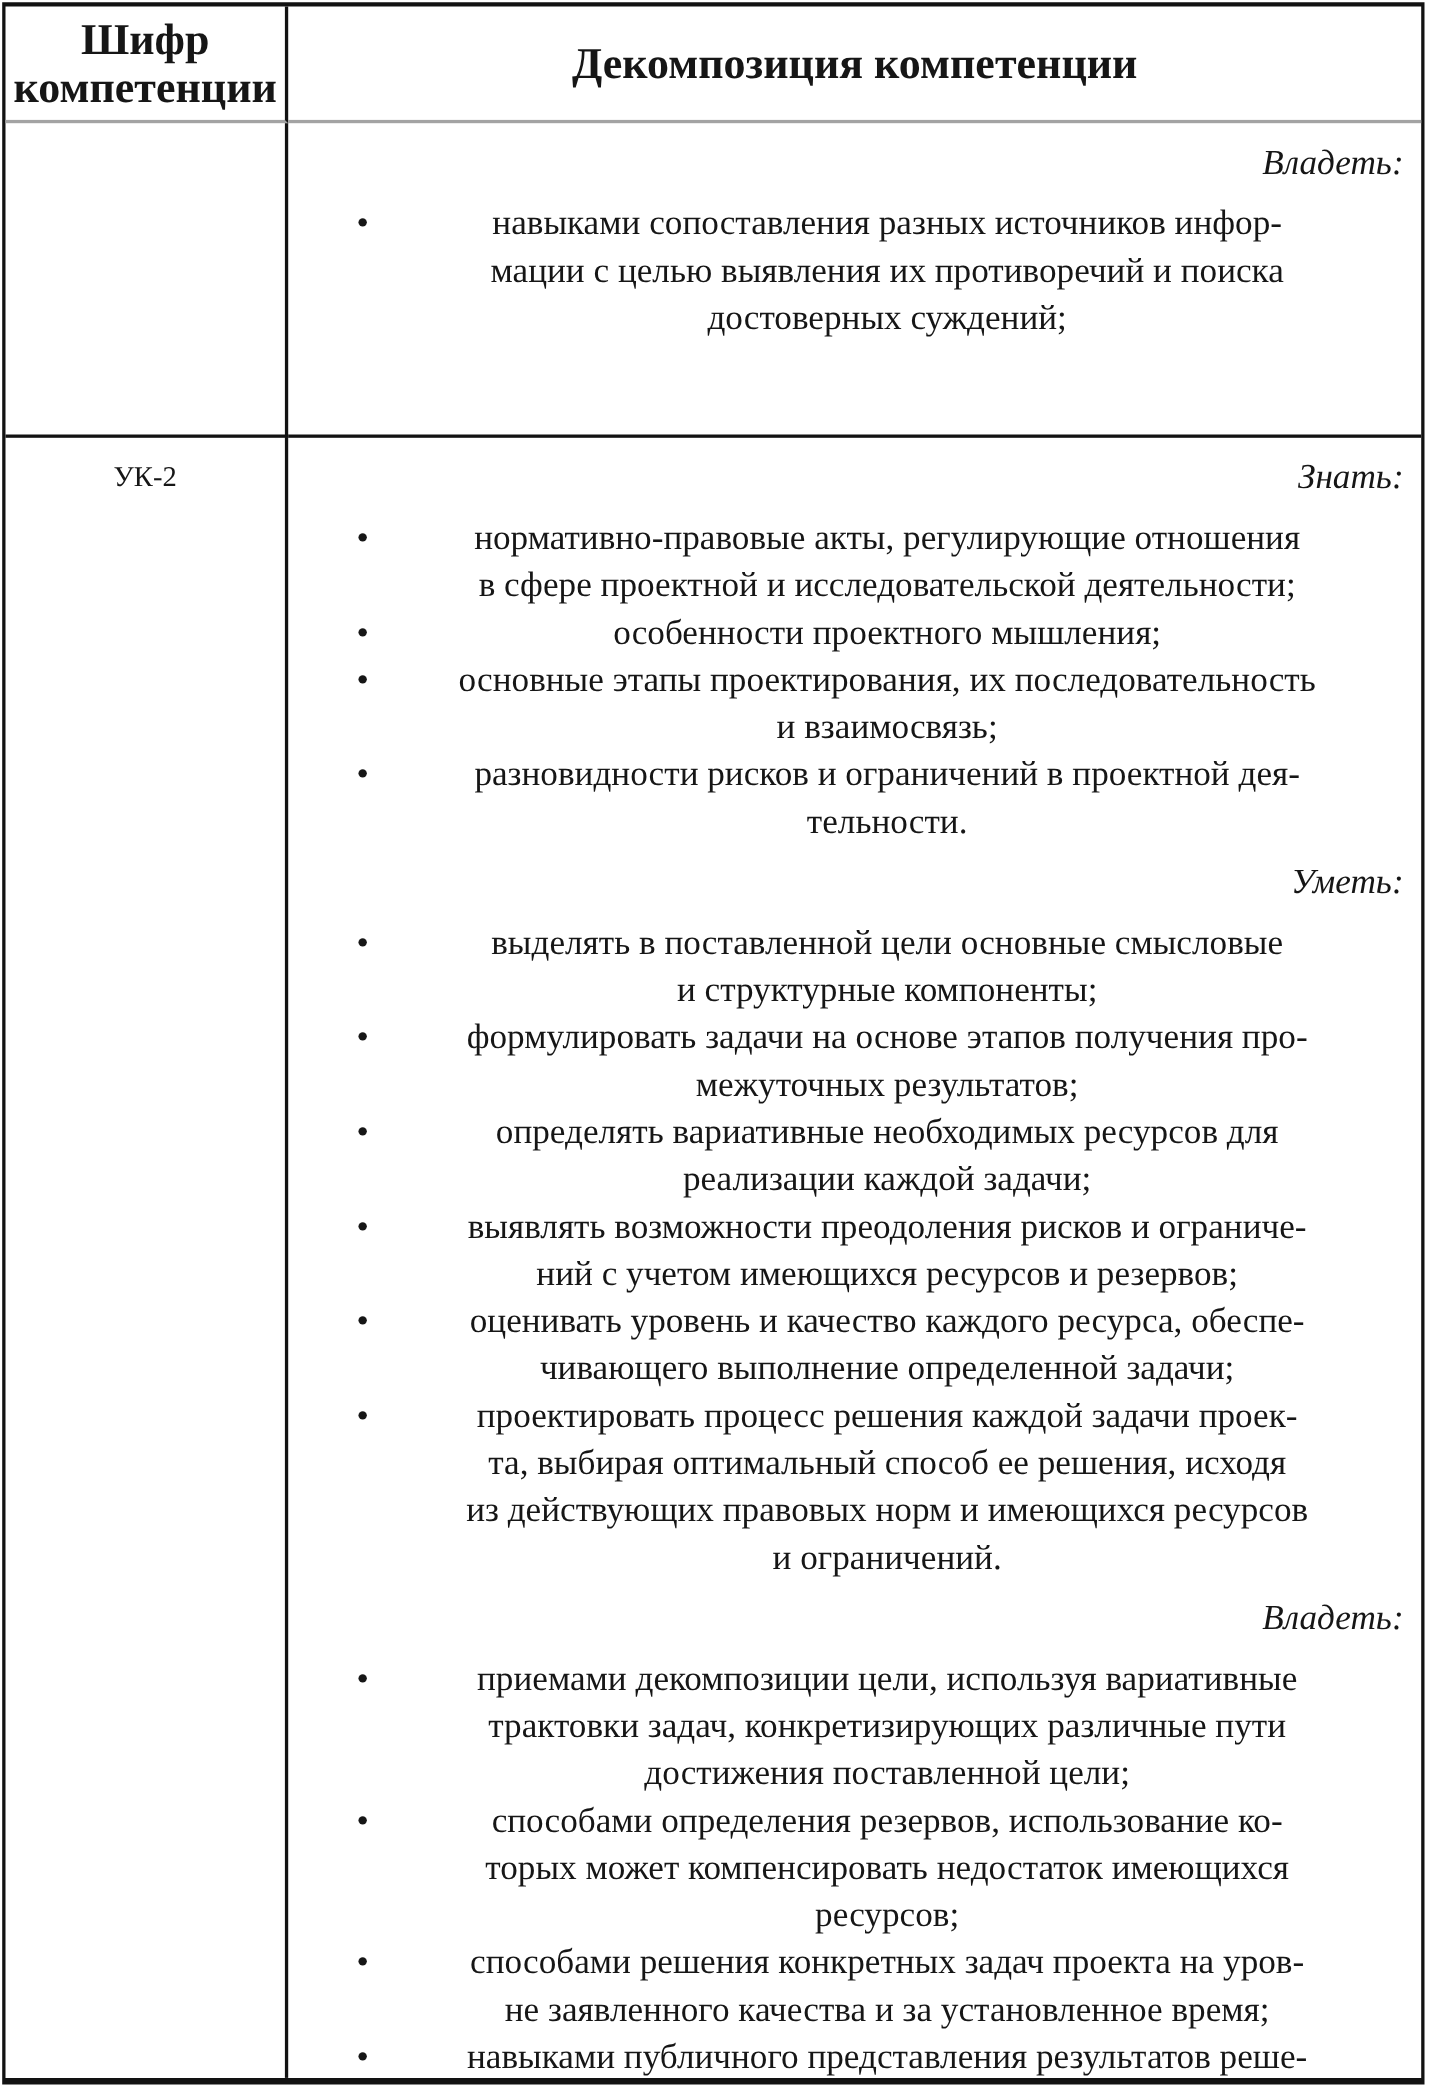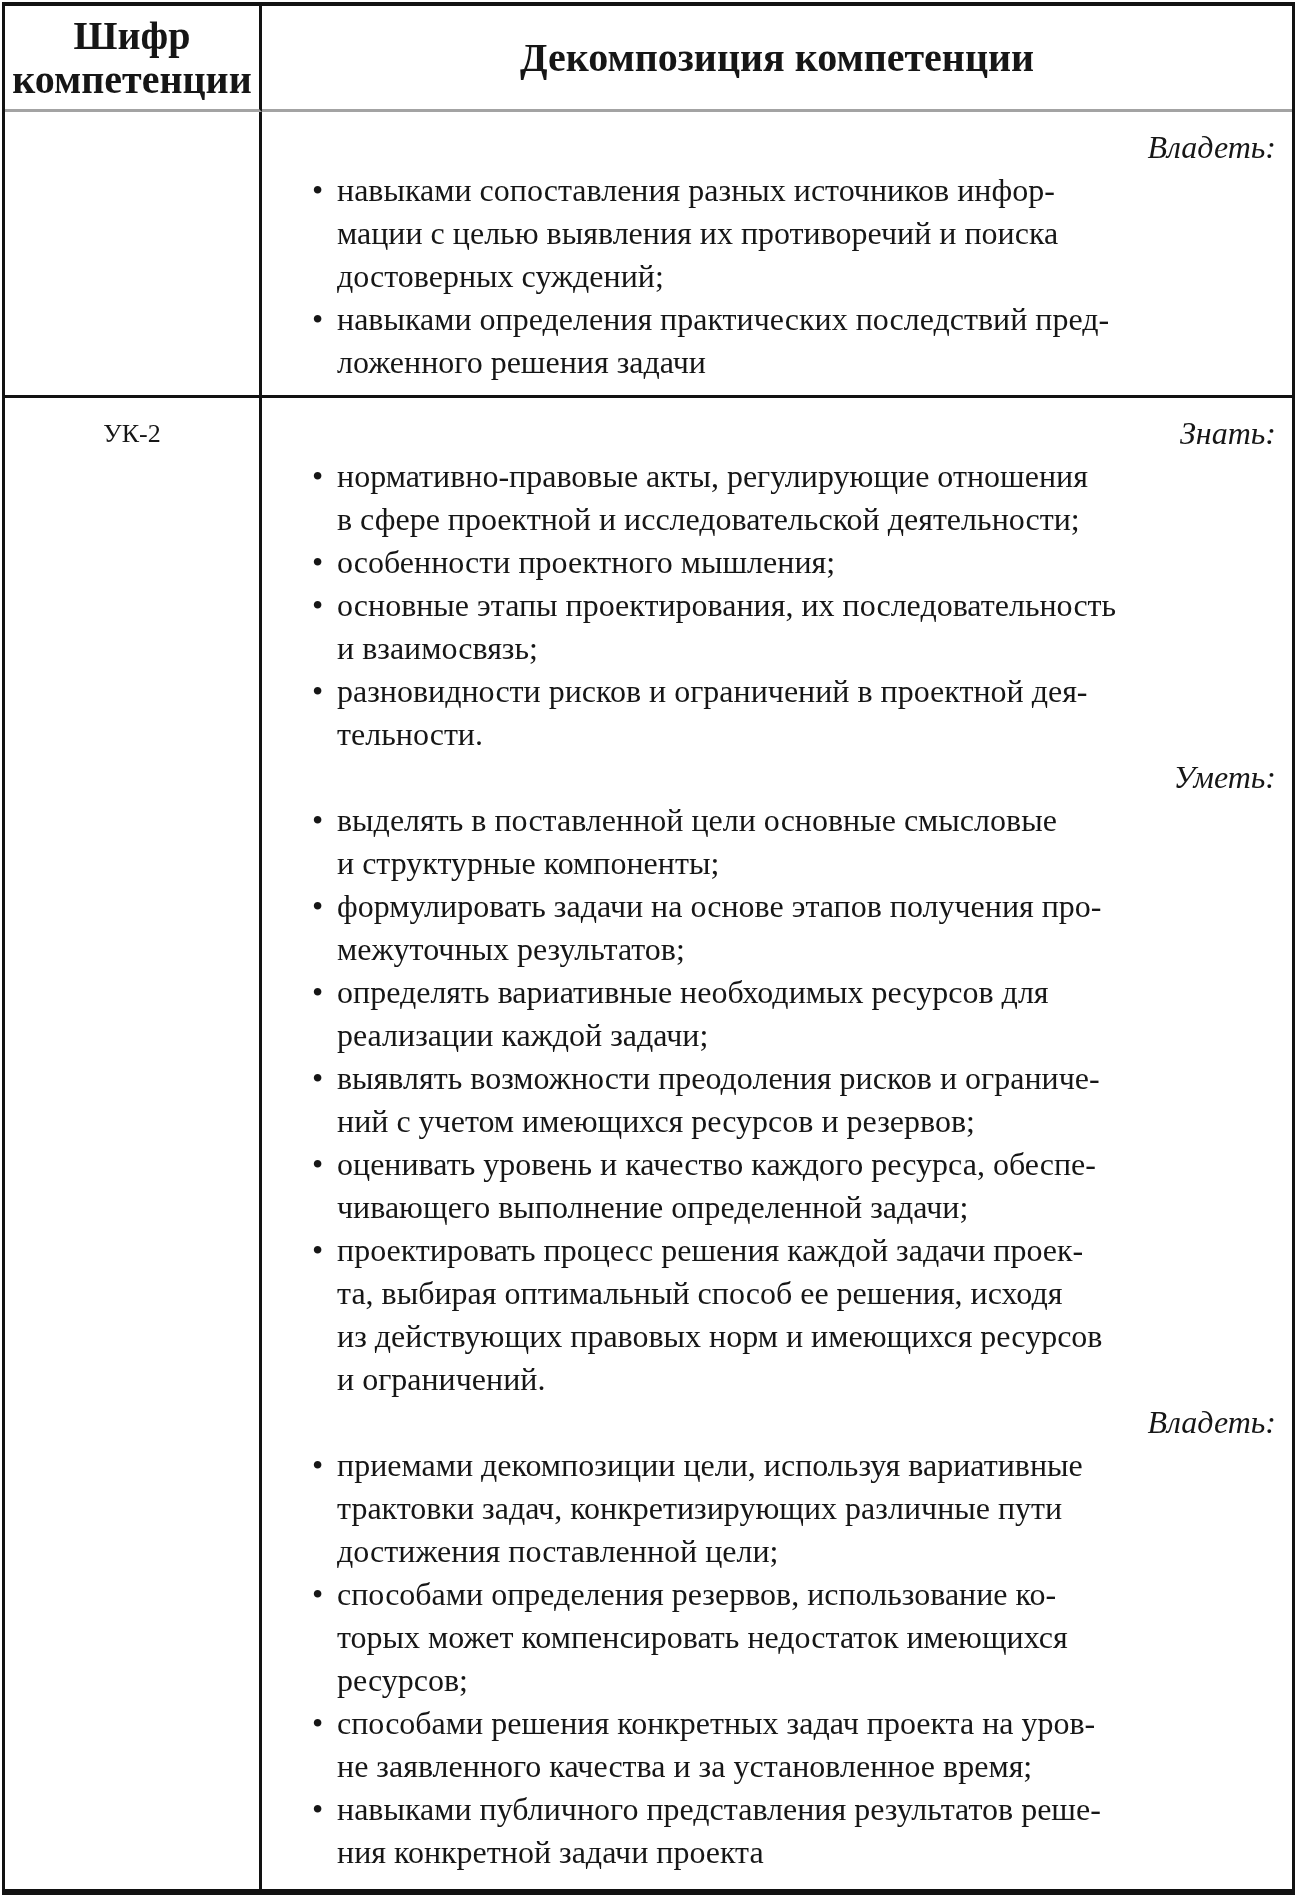--- a/index.html
+++ b/index.html
@@ -61,23 +61,24 @@
     font-size: 32px;
     line-height: 43px;
   }
   .sec-heading {
     margin: 0;
     font-style: italic;
     white-space: pre-line;
     text-align: right;
   }
   ul.bullets {
-    margin: 0;
+    margin: 12px;
     padding: 0;
     list-style: none;
+    text-align: center;
   }
   ul.bullets li {
     position: relative;
     padding-left: 25px;
     margin-left: 25px;
     white-space: pre-line;
   }
   ul.bullets li::before {
     content: "\2022";
     position: absolute;
@@ -101,22 +102,20 @@
 
     <div class="cell col1 r1 codecell">
       <span></span>
     </div>
     <div class="cell r1 bodycell">
       <p class="sec-heading">Владеть:</p>
       <ul class="bullets">
         <li>навыками сопоставления разных источников инфор-
 мации с целью выявления их противоречий и поиска
 достоверных суждений;</li>
-        <li>навыками определения практических последствий пред-
-ложенного решения задачи</li>
       </ul>
     </div>
 
     <div class="cell col1 codecell">
       <span>УК-2</span>
     </div>
     <div class="cell bodycell">
       <p class="sec-heading">Знать:</p>
       <ul class="bullets">
         <li>нормативно-правовые акты, регулирующие отношения

